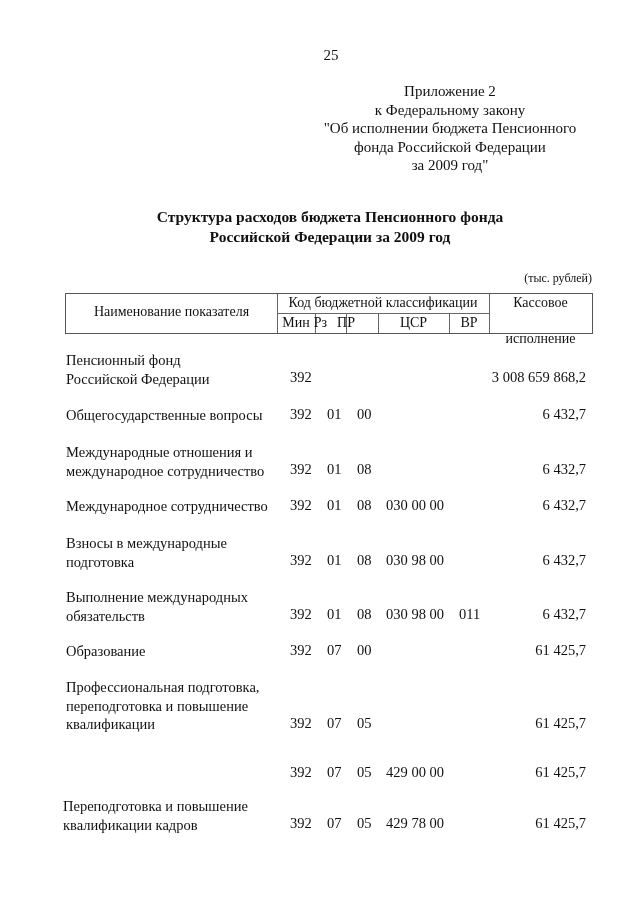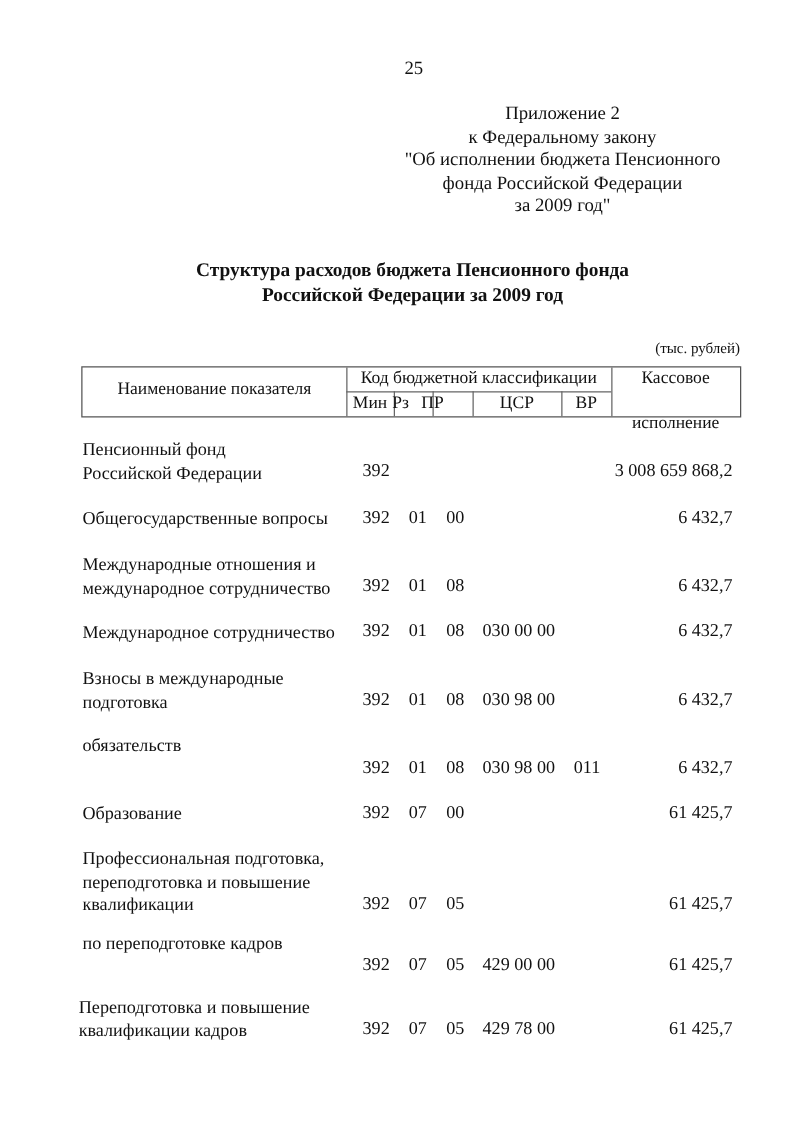--- a/index.html
+++ b/index.html
@@ -103,20 +103,21 @@
   <div>Взносы в международные</div>
   <div>подготовка</div>
 </div>
 <div class="code" style="left:290px; top:552px;">392</div>
 <div class="code" style="left:327px; top:552px;">01</div>
 <div class="code" style="left:357px; top:552px;">08</div>
 <div class="code" style="left:386px; top:552px;">030 98 00</div>
 <div class="amount" style="top:552px;">6 432,7</div>
 
 <div class="row-name" style="top:588px;">
+  <div>Выполнение международных</div>
   <div>обязательств</div>
 </div>
 <div class="code" style="left:290px; top:606px;">392</div>
 <div class="code" style="left:327px; top:606px;">01</div>
 <div class="code" style="left:357px; top:606px;">08</div>
 <div class="code" style="left:386px; top:606px;">030 98 00</div>
 <div class="code" style="left:459px; top:606px;">011</div>
 <div class="amount" style="top:606px;">6 432,7</div>
 
 <div class="row-name" style="top:642px;">
@@ -131,21 +132,20 @@
   <div>Профессиональная подготовка,</div>
   <div>переподготовка и повышение</div>
   <div>квалификации</div>
 </div>
 <div class="code" style="left:290px; top:715px;">392</div>
 <div class="code" style="left:327px; top:715px;">07</div>
 <div class="code" style="left:357px; top:715px;">05</div>
 <div class="amount" style="top:715px;">61 425,7</div>
 
 <div class="row-name" style="top:746px;">
-  <div>по переподготовке кадров</div>
 </div>
 <div class="code" style="left:290px; top:764px;">392</div>
 <div class="code" style="left:327px; top:764px;">07</div>
 <div class="code" style="left:357px; top:764px;">05</div>
 <div class="code" style="left:386px; top:764px;">429 00 00</div>
 <div class="amount" style="top:764px;">61 425,7</div>
 
 <div class="row-name" style="left:63px; top:797px;">
   <div>Переподготовка и повышение</div>
   <div>квалификации кадров</div>

